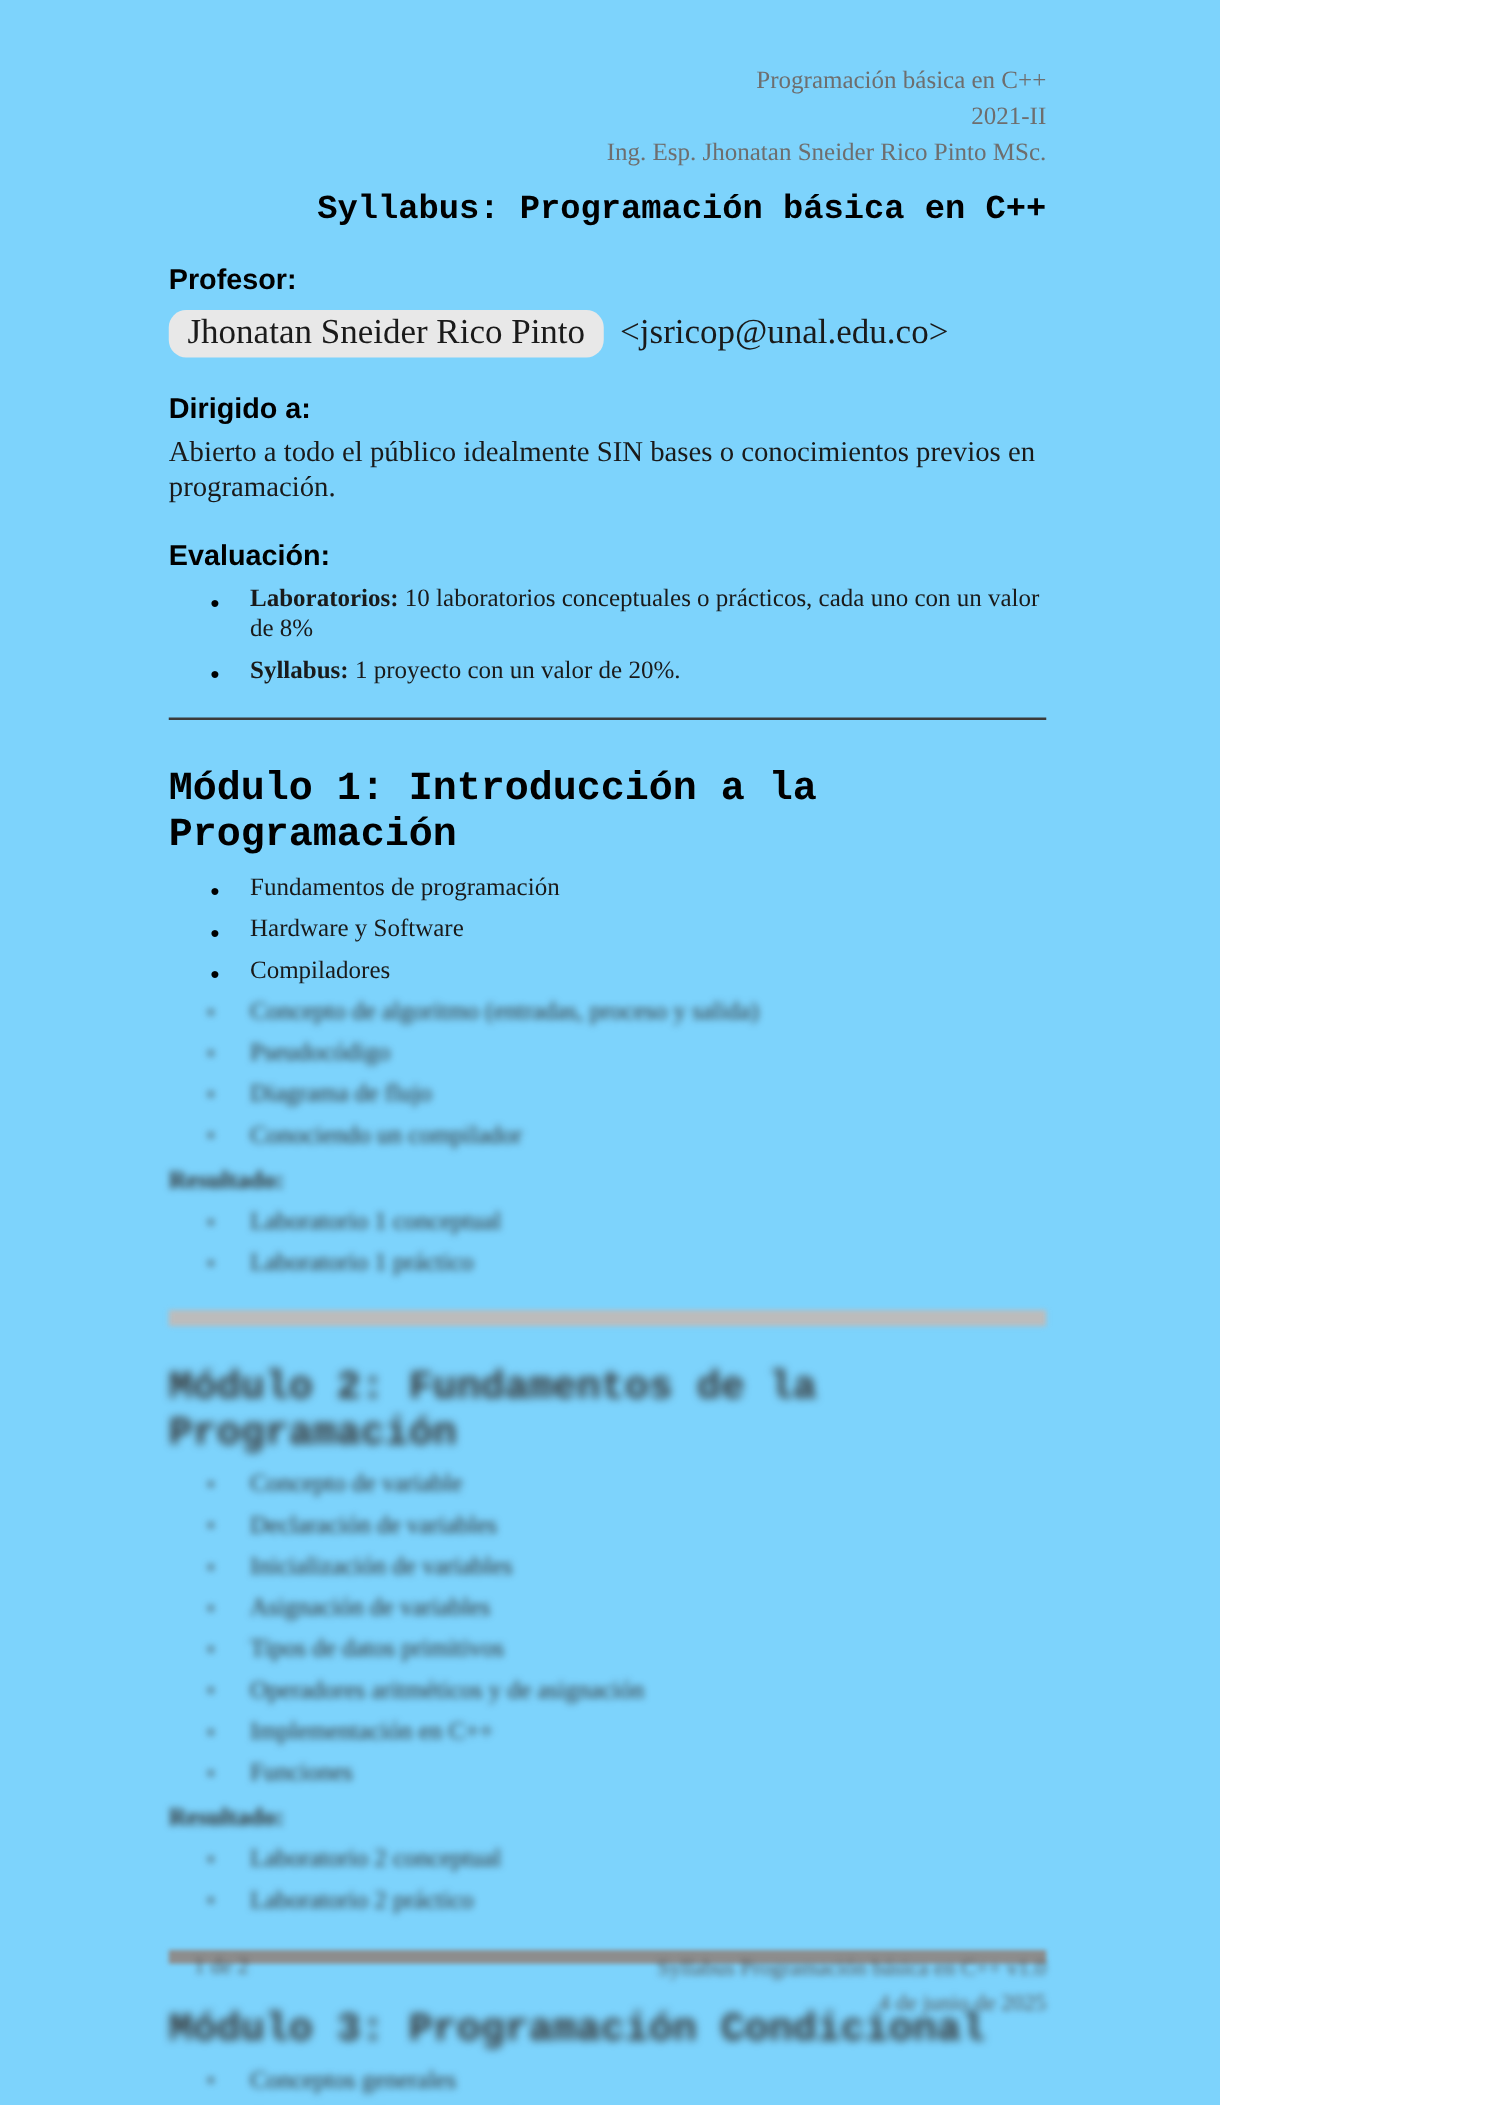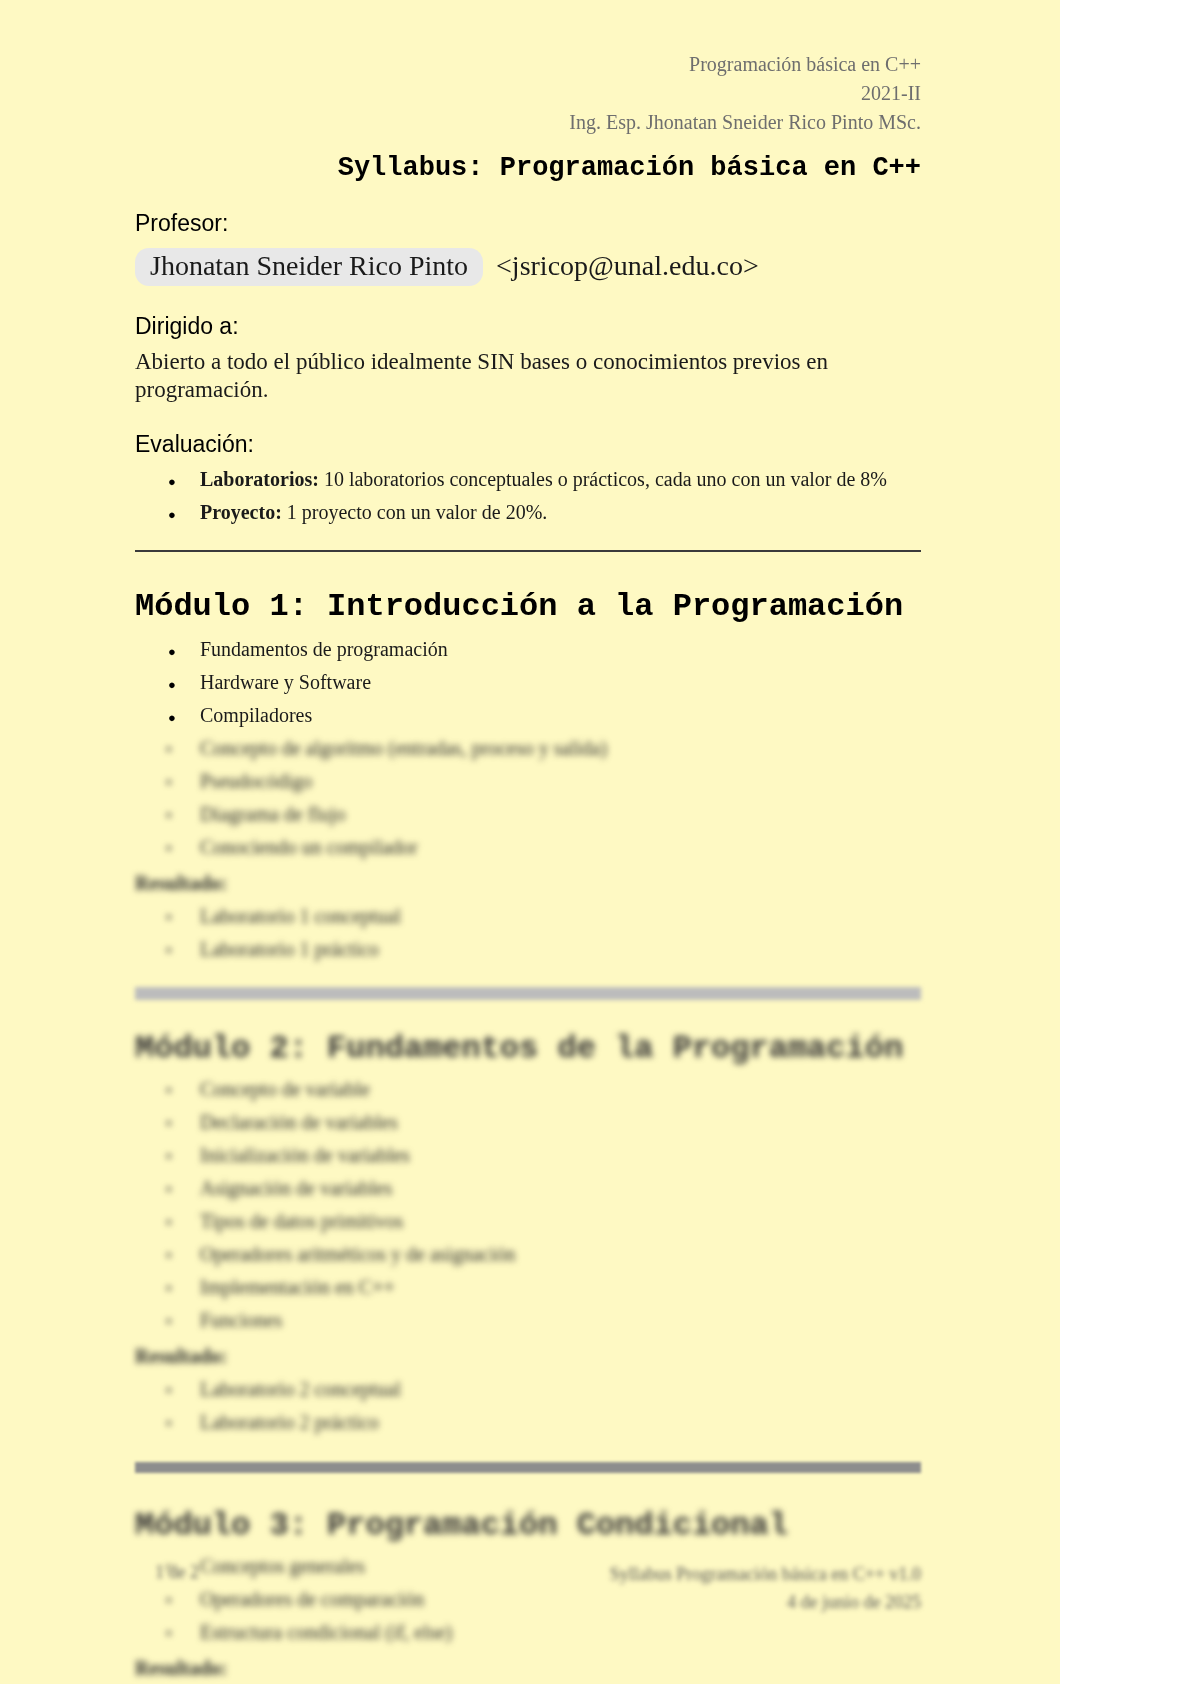--- a/index.html
+++ b/index.html
@@ -1,40 +1,40 @@
 <!DOCTYPE html>
 <html><head>
 <meta charset="utf-8">
 <style>
   * { margin:0; padding:0; box-sizing:border-box; }
   html,body { background:#ffffff; }
   .page {
     position:relative;
-    width:1060px; height:1684px;
-    background:#fef9c3;
+    width:976px; height:1684px;
+    background:#7dd3fc;
     font-family:"Liberation Serif","DejaVu Serif",serif;
     color:#1a1a1a;
     overflow:hidden;
   }
   .content { margin:0 139px 0 135px; padding-top:50px; }
 
   
   .hdr { text-align:right; font-size:20px; line-height:29px; color:#6e6e6e; }
 
   
   .title {
     margin-top:16px; text-align:right;
     font-family:"Liberation Mono","DejaVu Sans Mono",monospace;
     font-weight:bold; font-size:27px; color:#000;
   }
 
   
   .h-sans {
     font-family:"Liberation Sans","DejaVu Sans",sans-serif;
-    font-weight:normal; font-size:23px; color:#000;
+    font-weight:bold; font-size:23px; color:#000;
   }
   .mt-sec { margin-top:27px; }
 
   .pill-row { margin-top:11px; font-size:28px; }
   .pill {
     display:inline-block; background:#e8e8e8; border-radius:14px;
     padding:2px 15px 4px 15px; margin-right:6px;
   }
   .para { margin-top:8px; font-size:23px; line-height:28px; }
 
@@ -92,21 +92,21 @@
     <div class="h-sans mt-sec">Dirigido a:</div>
     <div class="para">Abierto a todo el público idealmente SIN bases o conocimientos previos en programación.</div>
 
     <div class="h-sans mt-sec">Evaluación:</div>
     <div class="li">
       <span class="mark">●</span>
       <span class="lead">Laboratorios:</span><span> 10 laboratorios conceptuales o prácticos, cada uno con un valor de 8%</span>
     </div>
     <div class="li">
       <span class="mark">●</span>
-      <span class="lead">Proyecto:</span><span> 1 proyecto con un valor de 20%.</span>
+      <span class="lead">Syllabus:</span><span> 1 proyecto con un valor de 20%.</span>
     </div>
 
     <div class="rule"></div>
 
     <div class="h-mod" style="margin-top:36px;">Módulo 1: Introducción a la Programación</div>
     <div style="margin-top:12px;">
       <div class="li">
         <span class="mark">●</span>
         <span>Fundamentos de programación</span>
       </div>

